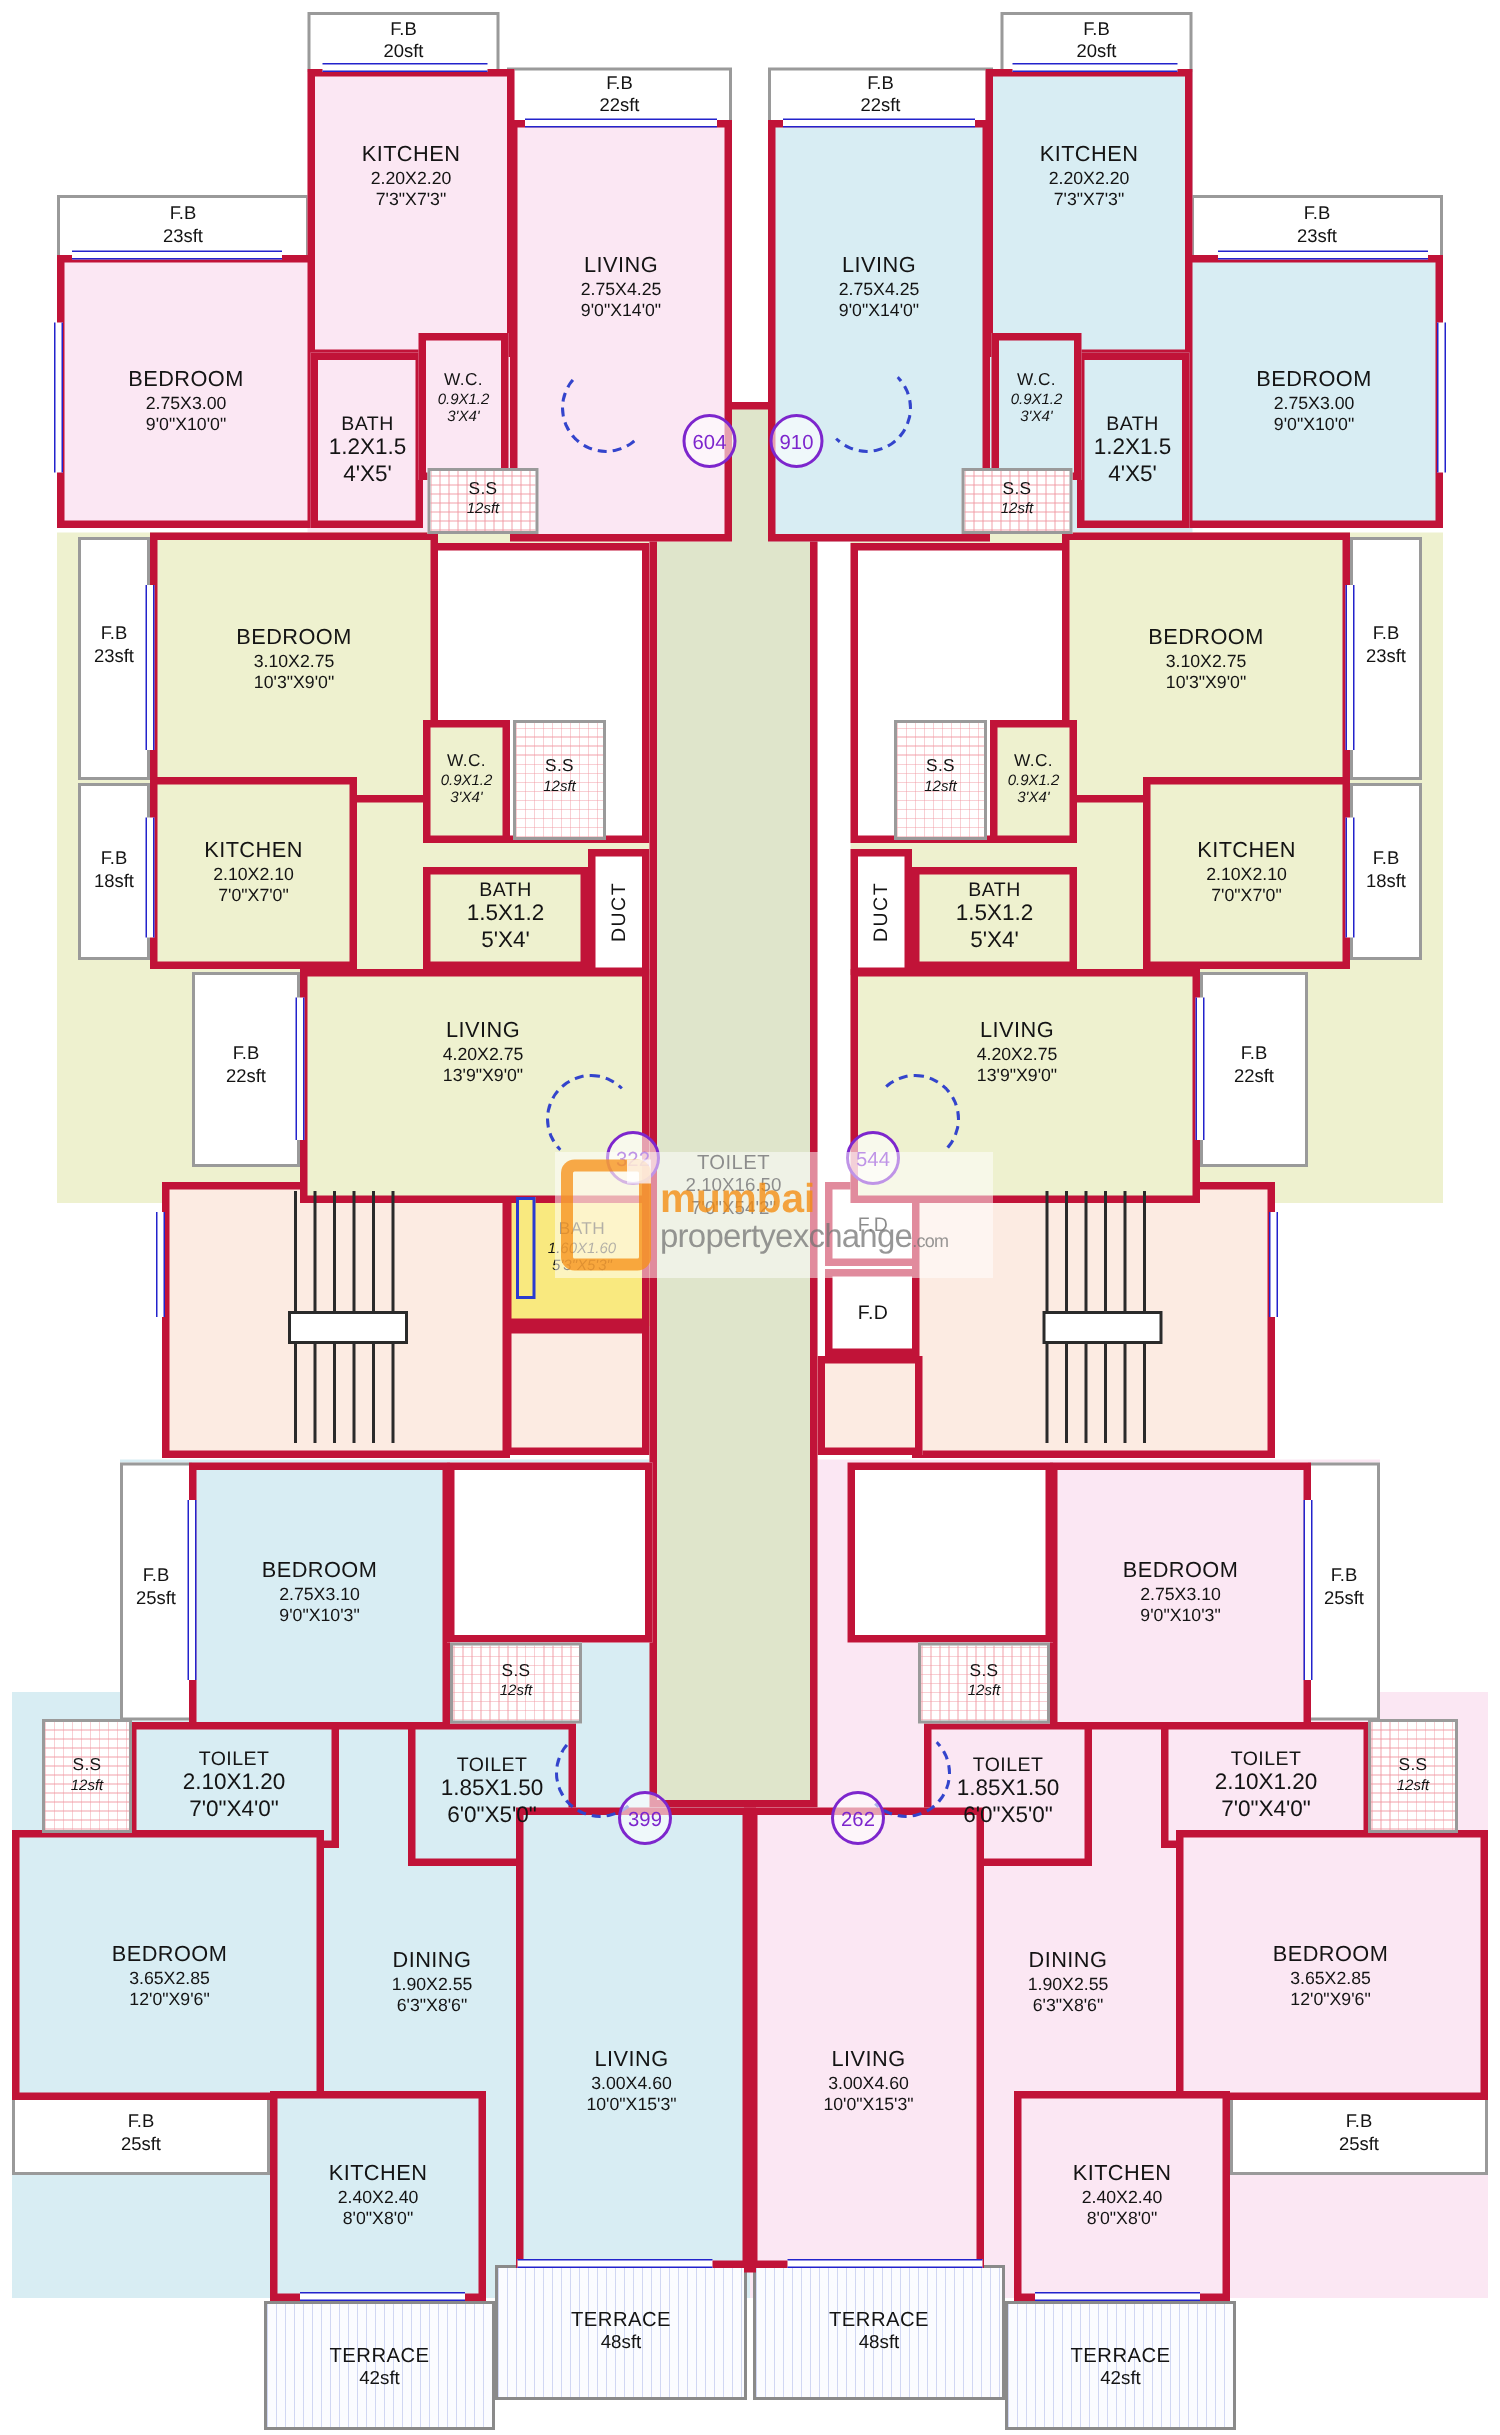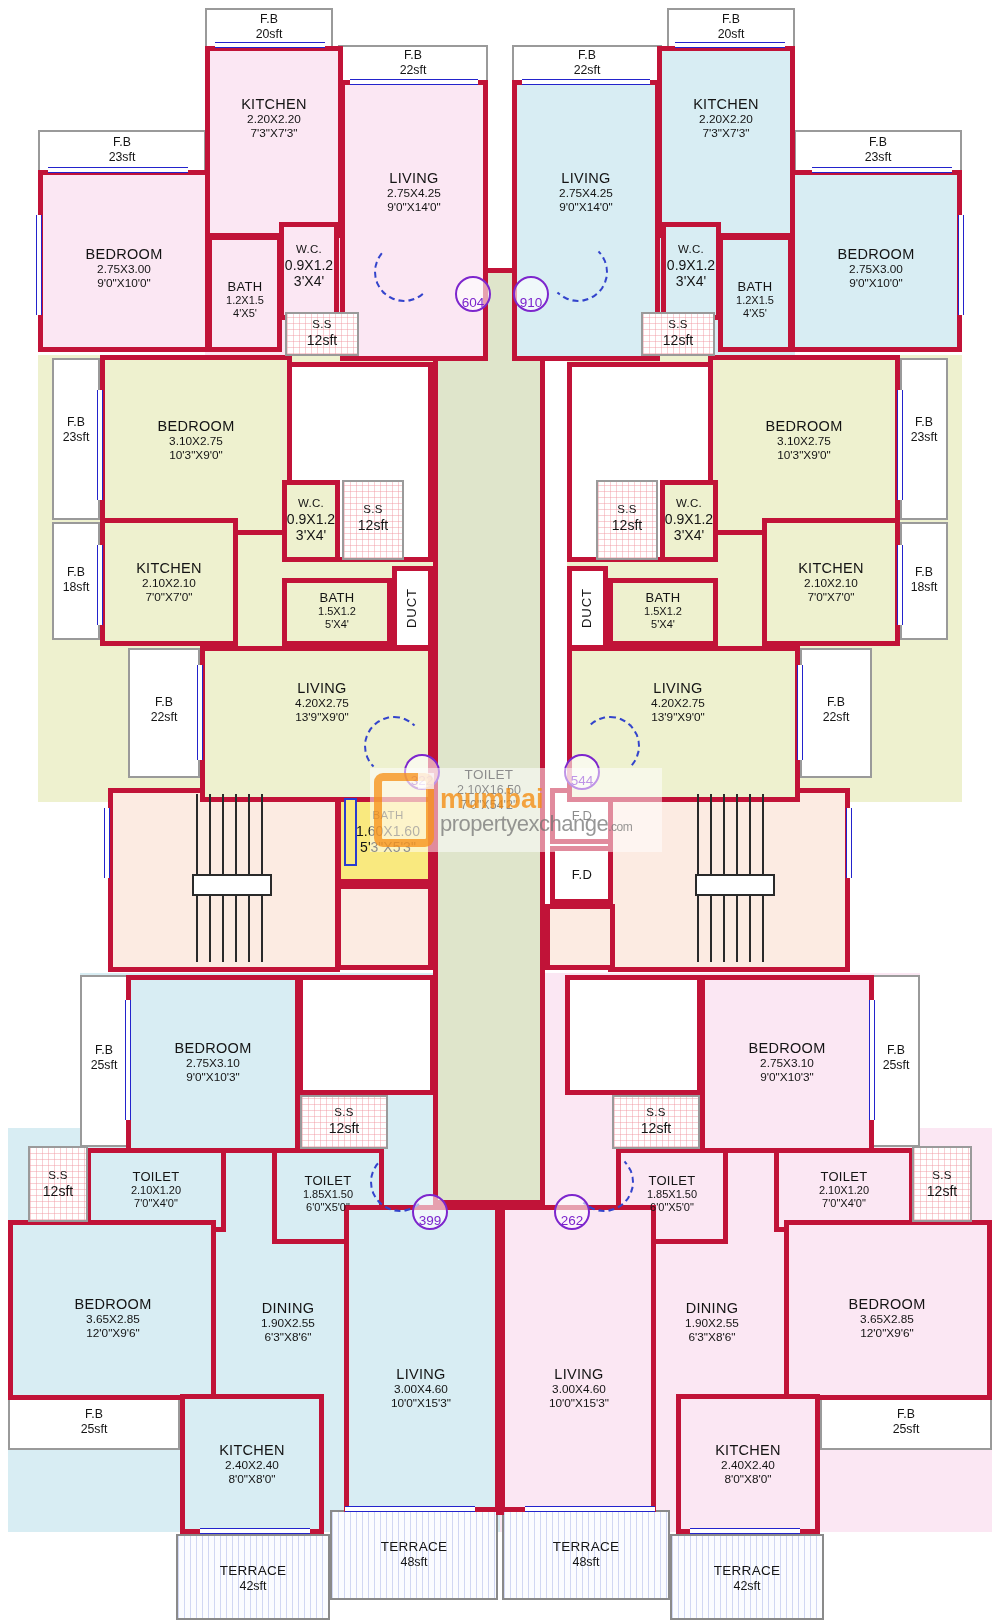--- a/index.html
+++ b/index.html
@@ -16,27 +16,27 @@
        background-image:repeating-linear-gradient(0deg,rgba(240,150,160,.45) 0 1px,transparent 1px 6px),
                         repeating-linear-gradient(90deg,rgba(240,150,160,.45) 0 1px,transparent 1px 6px);
        background-color:#fff;}
   .ter{position:absolute;box-sizing:border-box;border:2px solid #8a8a8a;z-index:8;
        background-image:repeating-linear-gradient(90deg,rgba(100,120,210,.28) 0 1px,transparent 1px 6px);
        background-color:#fbfcff;}
   .wall{position:absolute;background:var(--wall);z-index:14;}
   .lbl{position:absolute;transform:translate(-50%,-50%);text-align:center;line-height:1.18;white-space:nowrap;z-index:30;}
   .n{display:block;font-size:14.5px;letter-spacing:.3px;}
   .d{display:block;font-size:11.8px;}
-  .md .n{font-size:13px;} .md .d{font-size:11px;}
-  .sm .n{font-size:11.5px;} .sm .d{font-size:14px;}
+  .md .n{font-size:13px;} .md .d{font-size:15px;}
+  .sm .n{font-size:11.5px;} .sm .d{font-size:10px;font-style:italic;}
   .fbl{font-size:12.3px;line-height:1.2;}
   .fbl span{display:block;}
   .tl .n{font-size:13.5px;} .tl .d{font-size:12.5px;}
   .badge{position:absolute;width:32px;height:32px;border:2px solid #7d26cd;border-radius:50%;
-         color:#7d26cd;font-size:13.5px;display:flex;align-items:flex-end;justify-content:center;
+         color:#7d26cd;font-size:13.5px;display:flex;align-items:center;justify-content:center;
          background:rgba(255,255,255,.6);z-index:26;}
   .arc{position:absolute;width:56px;height:56px;border:2px dashed #3344cc;border-radius:50%;z-index:20;background:transparent;}
   .arc-tl{border-right-color:transparent;border-bottom-color:transparent;}
   .arc-tr{border-left-color:transparent;border-bottom-color:transparent;}
   .arc-bl{border-right-color:transparent;border-top-color:transparent;}
   .arc-br{border-left-color:transparent;border-top-color:transparent;}
   .winh{position:absolute;height:6px;background:#fff;border-top:1.5px solid #2323cc;border-bottom:1.5px solid #2323cc;box-sizing:border-box;z-index:16;}
   .winv{position:absolute;width:6px;background:#fff;border-left:1.5px solid #2323cc;border-right:1.5px solid #2323cc;box-sizing:border-box;z-index:16;}
   .sl{position:absolute;width:2px;background:#2a2a2a;z-index:12;}
   .rail{position:absolute;background:#fff;border:2px solid #2a2a2a;box-sizing:border-box;z-index:13;}

